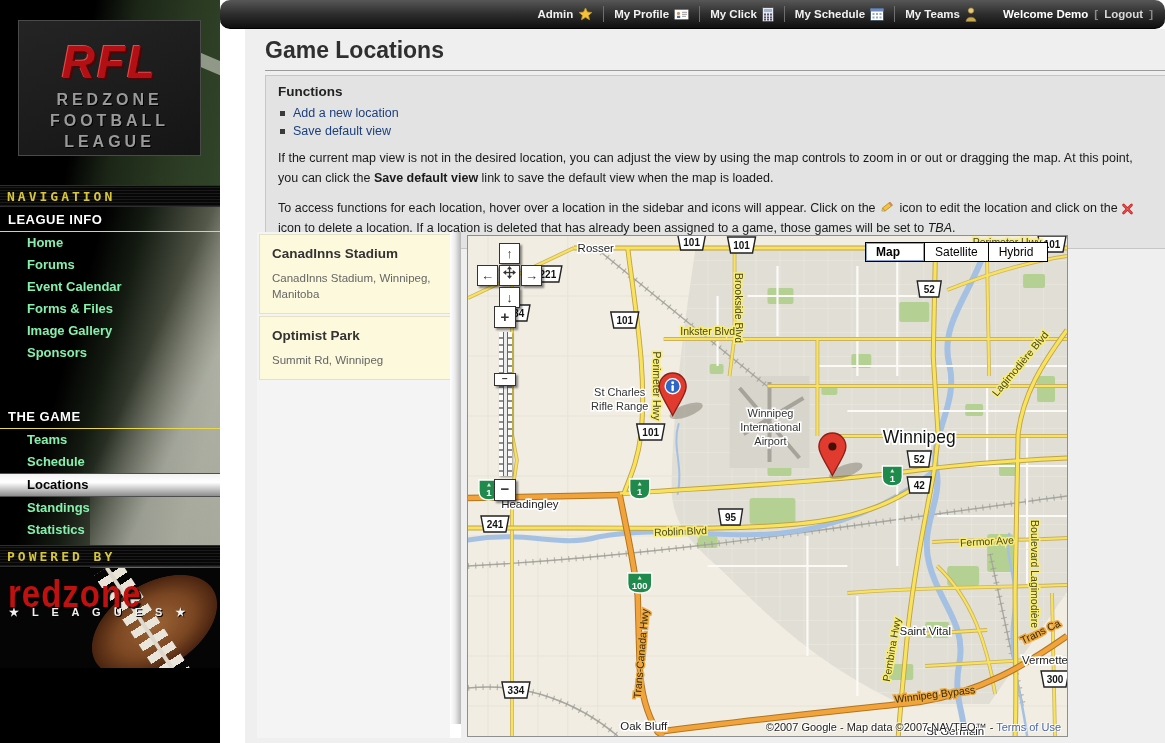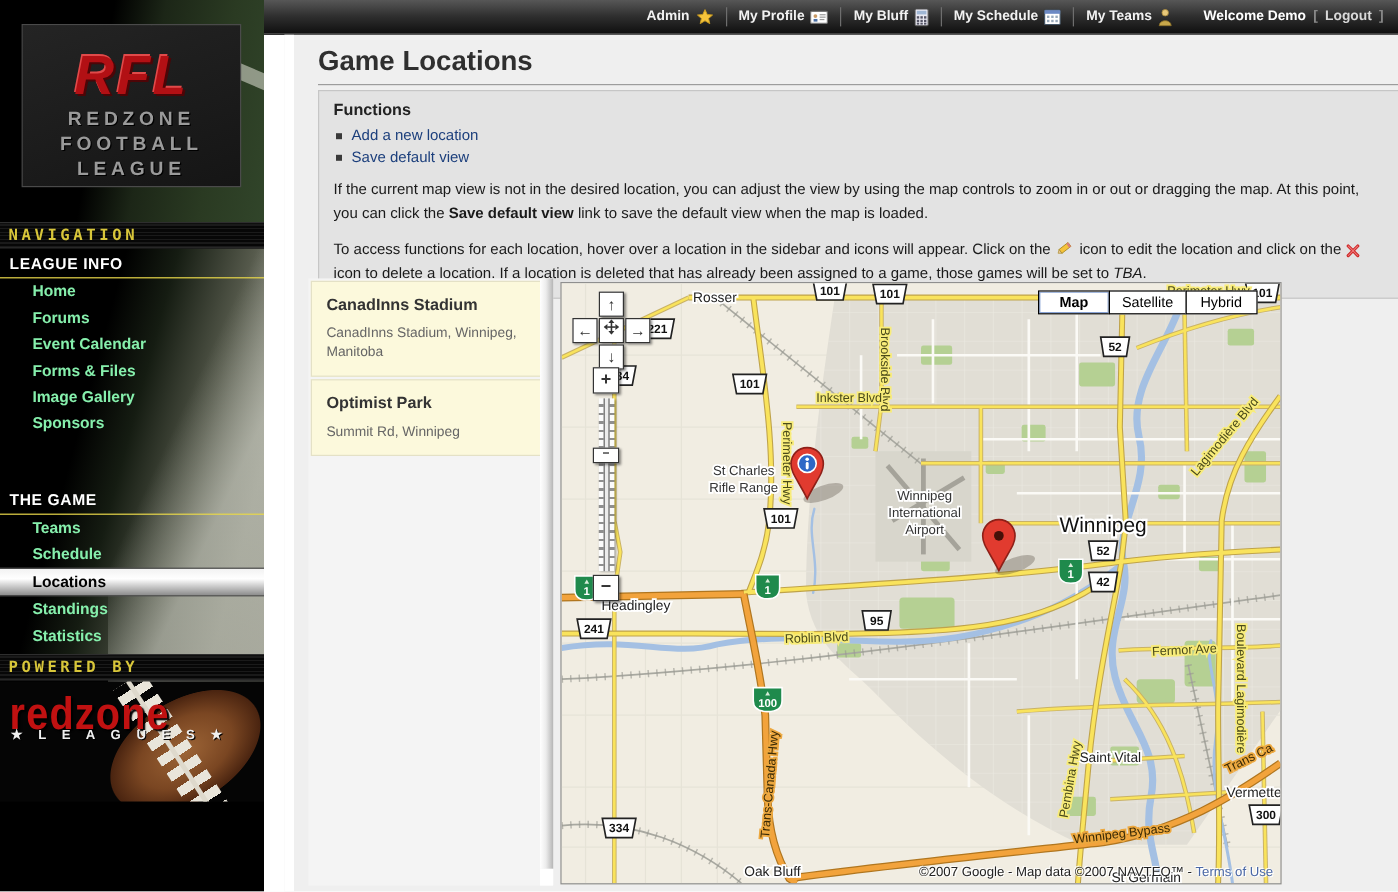--- a/index.html
+++ b/index.html
@@ -43,21 +43,21 @@
     background:repeating-linear-gradient(to bottom, rgba(0,0,0,0) 0 7px, #e9e5da 7px 15px); }
   .laces::before { content:""; position:absolute; left:13px; top:0; width:4px; height:100%; background:#ded9cc; }
   .powered-name { position:relative; z-index:2; font-size:33px; font-weight:bold; letter-spacing:1px; color:#c01111;
     padding:8px 0 0 8px; line-height:30px; text-shadow:2px 2px 1px #000; transform:scaleY(1.15); transform-origin:left top; }
   .powered-sub { position:relative; z-index:2; font-size:11px; font-weight:bold; letter-spacing:5px; color:#f0f0f0;
     padding-left:9px; text-shadow:1px 1px 0 #000; }
 
   
   .topbar { position:absolute; left:220px; top:0; width:945px; height:29px;
     background:linear-gradient(to bottom,#575757 0%,#2f2f2f 48%,#0f0f0f 100%); border-bottom:1px solid #000;
-    display:flex; align-items:center; justify-content:flex-end; padding-right:12px; }
+    display:flex; align-items:center; justify-content:flex-end; padding-right:12px;border-radius:10px; }
   .tb-item { display:inline-flex; align-items:center; gap:5px; color:#f2f2f2; font-size:11.5px; font-weight:bold;
     padding:0 10px; height:16px; cursor:pointer; }
   .tb-item + .tb-item { border-left:1px solid #6e6e6e; }
   .tb-user { display:inline-flex; align-items:center; margin-left:16px; gap:6px; }
   .tb-welcome { color:#fff; font-size:11.5px; font-weight:bold; }
   .tb-bracket { color:#8a8a8a; font-size:11.5px; font-weight:bold; }
   .tb-logout { color:#d8d8d8; font-size:11.5px; font-weight:bold; cursor:pointer; }
   .tb-icon { display:inline-block; line-height:0; }
 
   
@@ -95,21 +95,21 @@
   .zoom-in   { left:26px; top:70px; width:22px; height:22px; font-size:15px; line-height:20px; }
   .zoom-out  { left:26px; top:243px; width:22px; height:22px; font-size:15px; line-height:18px; }
   .zoom-slider { position:absolute; left:31px; top:96px; width:13px; height:144px;
     background:repeating-linear-gradient(to bottom,#fbfbfb 0 5px,#8f8f8f 5px 7px); box-shadow:1px 1px 2px rgba(0,0,0,.35); cursor:pointer; }
   .zoom-slider::before { content:""; position:absolute; left:4px; top:0; bottom:0; width:3px; background:#ececec; border-left:1px solid #666; border-right:1px solid #666; }
   .zoom-handle { position:absolute; left:26px; top:137px; width:22px; height:13px; background:#fff; border:1px solid #333;
     text-align:center; line-height:10px; font-size:10px; font-weight:bold; color:#333; box-shadow:1.5px 1.5px 2px rgba(0,0,0,.45); cursor:grab; }
 
   .maptype { position:absolute; left:398px; top:6px; display:flex; }
   .mt-btn { height:20px; background:#fff; border:1px solid #000; font-size:12px; color:#000;
-    padding:0 10px; line-height:18px; margin-left:-1px; text-align:center; cursor:pointer; min-width:60px; }
+    padding:0 10px; line-height:18px; margin-left:-1px; text-align:left; cursor:pointer; min-width:60px; }
   .mt-btn.sel { font-weight:bold; box-shadow:inset 0 0 0 1px #87a2d4; }
 
   .map-copy { position:absolute; right:6px; bottom:3px; font-size:11px; color:#222;
     text-shadow:0 0 2px #fff, 1px 1px 0 #fff, -1px -1px 0 #fff; }
   .map-copy a { color:#4967a6; text-decoration:none; cursor:pointer; }
 
   
   .lbl { font-family:"Liberation Sans", sans-serif; font-size:11px; fill:#333; stroke:#fff; stroke-width:3px; paint-order:stroke; }
   .lblroad { stroke:#f8ec7a; fill:#4a4a1a; font-size:10.5px; }
   .lblhwy { stroke:#eda83f; fill:#3a2a05; font-size:10.5px; }
@@ -181,21 +181,21 @@
       <span class="tb-icon"><svg width="15" height="13" viewBox="0 0 15 13">
             <rect x=".5" y="1.5" width="14" height="10" rx="1" fill="#fff" stroke="#777"></rect>
             <circle cx="4.5" cy="5.4" r="1.6" fill="#c89a66"></circle>
             <rect x="3" y="7.8" width="3.2" height="2.2" fill="#4a6fa5"></rect>
             <rect x="8" y="3.8" width="5" height="1" fill="#999"></rect>
             <rect x="8" y="5.8" width="5" height="1" fill="#999"></rect>
             <rect x="8" y="7.8" width="4" height="1" fill="#999"></rect>
           </svg></span>
     </span>
     <span class="tb-item">
-      <span>My Bluff</span>
+      <span>My Click</span>
       <span class="tb-icon"><svg width="12" height="15" viewBox="0 0 12 15">
             <rect x=".5" y=".5" width="11" height="14" rx="1" fill="#e9e9f2" stroke="#555"></rect>
             <rect x="2" y="2" width="8" height="3" fill="#9fb6d4"></rect>
             <g fill="#556">
               <rect x="2" y="6.5" width="2" height="2"></rect>
               <rect x="5" y="6.5" width="2" height="2"></rect>
               <rect x="8" y="6.5" width="2" height="2"></rect>
               <rect x="2" y="9.5" width="2" height="2"></rect>
               <rect x="5" y="9.5" width="2" height="2"></rect>
               <rect x="8" y="9.5" width="2" height="2"></rect>

